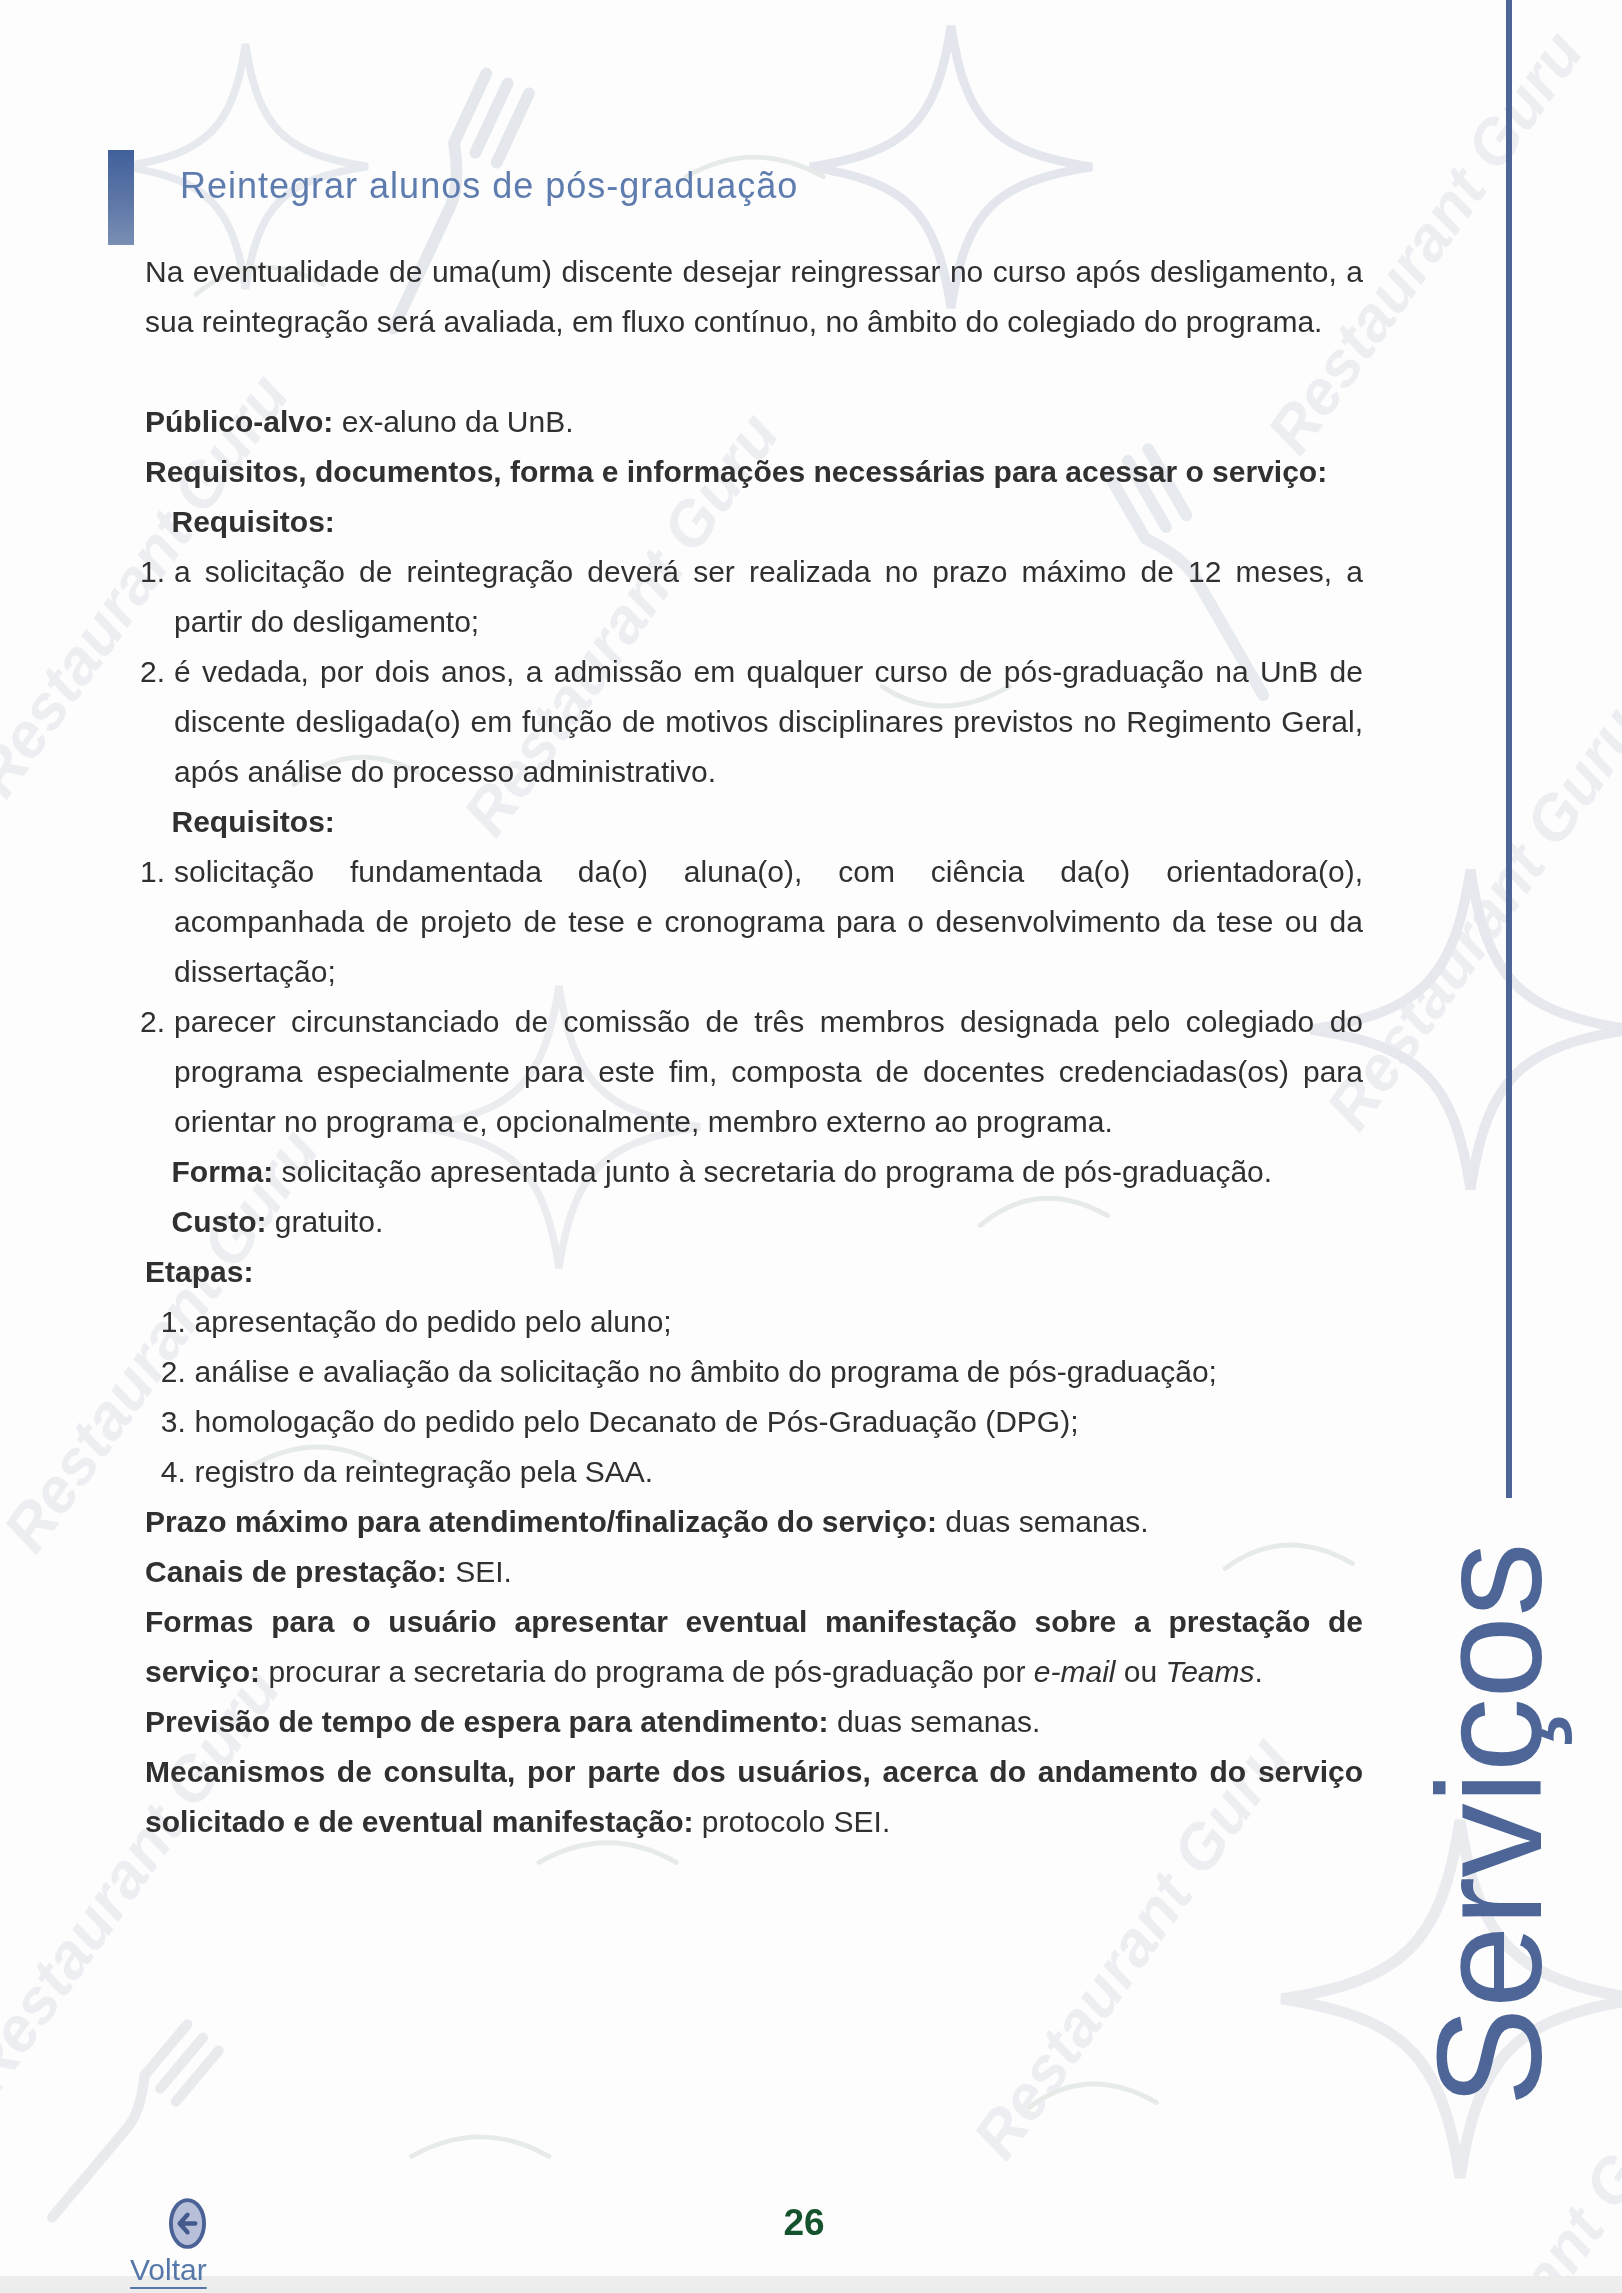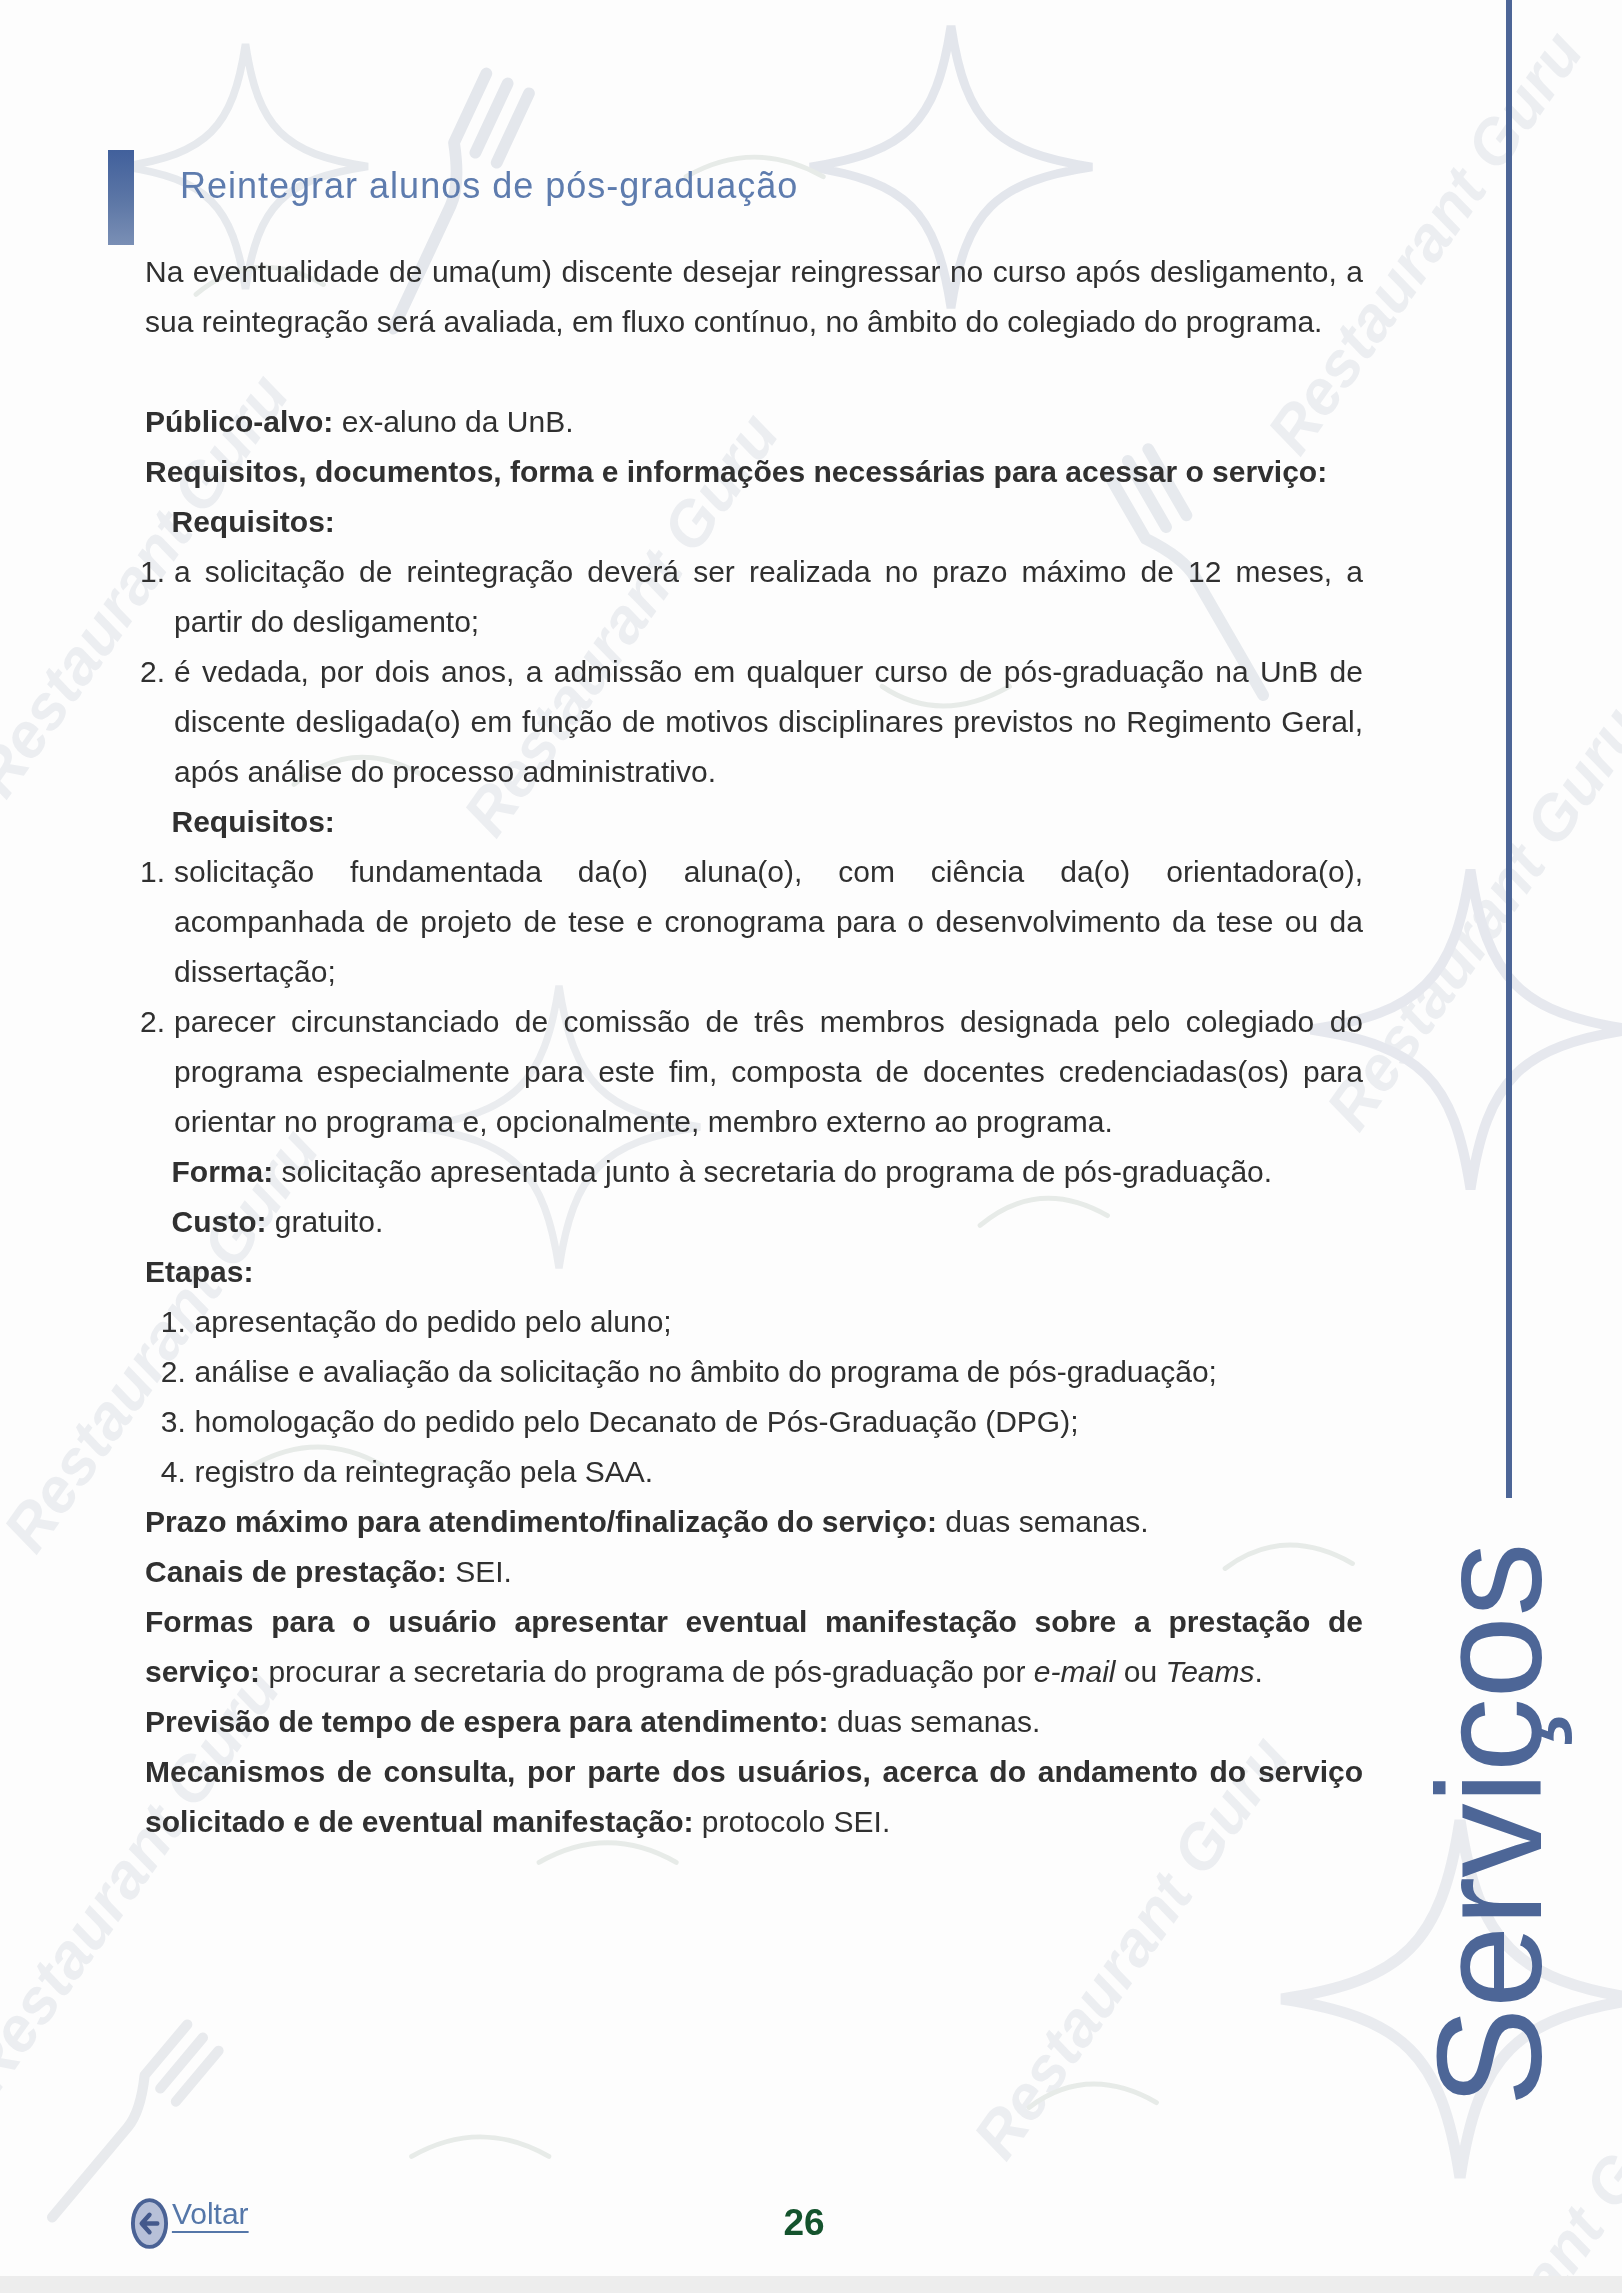--- a/index.html
+++ b/index.html
@@ -41,21 +41,21 @@
   .s-i{font-style:italic;}
   .gap{margin-bottom:50px;}
   .h{padding-left:26.5px;}
   .ph{padding-left:26.5px;}
   .li{position:relative;padding-left:29px;}
   .li .num{position:absolute;left:-4.9px;top:0;}
   .li.indent{margin-left:20.6px;}
   
   .back-link{
     position:absolute;left:130px;top:2197px;z-index:2;
-    display:flex;align-items:flex-start;gap:2.9px;text-decoration:none;cursor:pointer;
+    display:flex;align-items:flex-end;gap:2.9px;text-decoration:none;cursor:pointer;flex-direction:column;
   }
   .back-label{
     font-size:30px;color:#5577a9;
     text-decoration:underline;text-decoration-thickness:2px;text-underline-offset:6.9px;
   }
   .page-num{
     position:absolute;left:750px;top:2202px;width:108px;z-index:2;
     text-align:center;font-size:37px;font-weight:700;color:#14532d;
   }
   .bottom-strip{position:absolute;left:0;top:2276px;width:1622px;height:17.6px;background:#ededed;z-index:1;}

